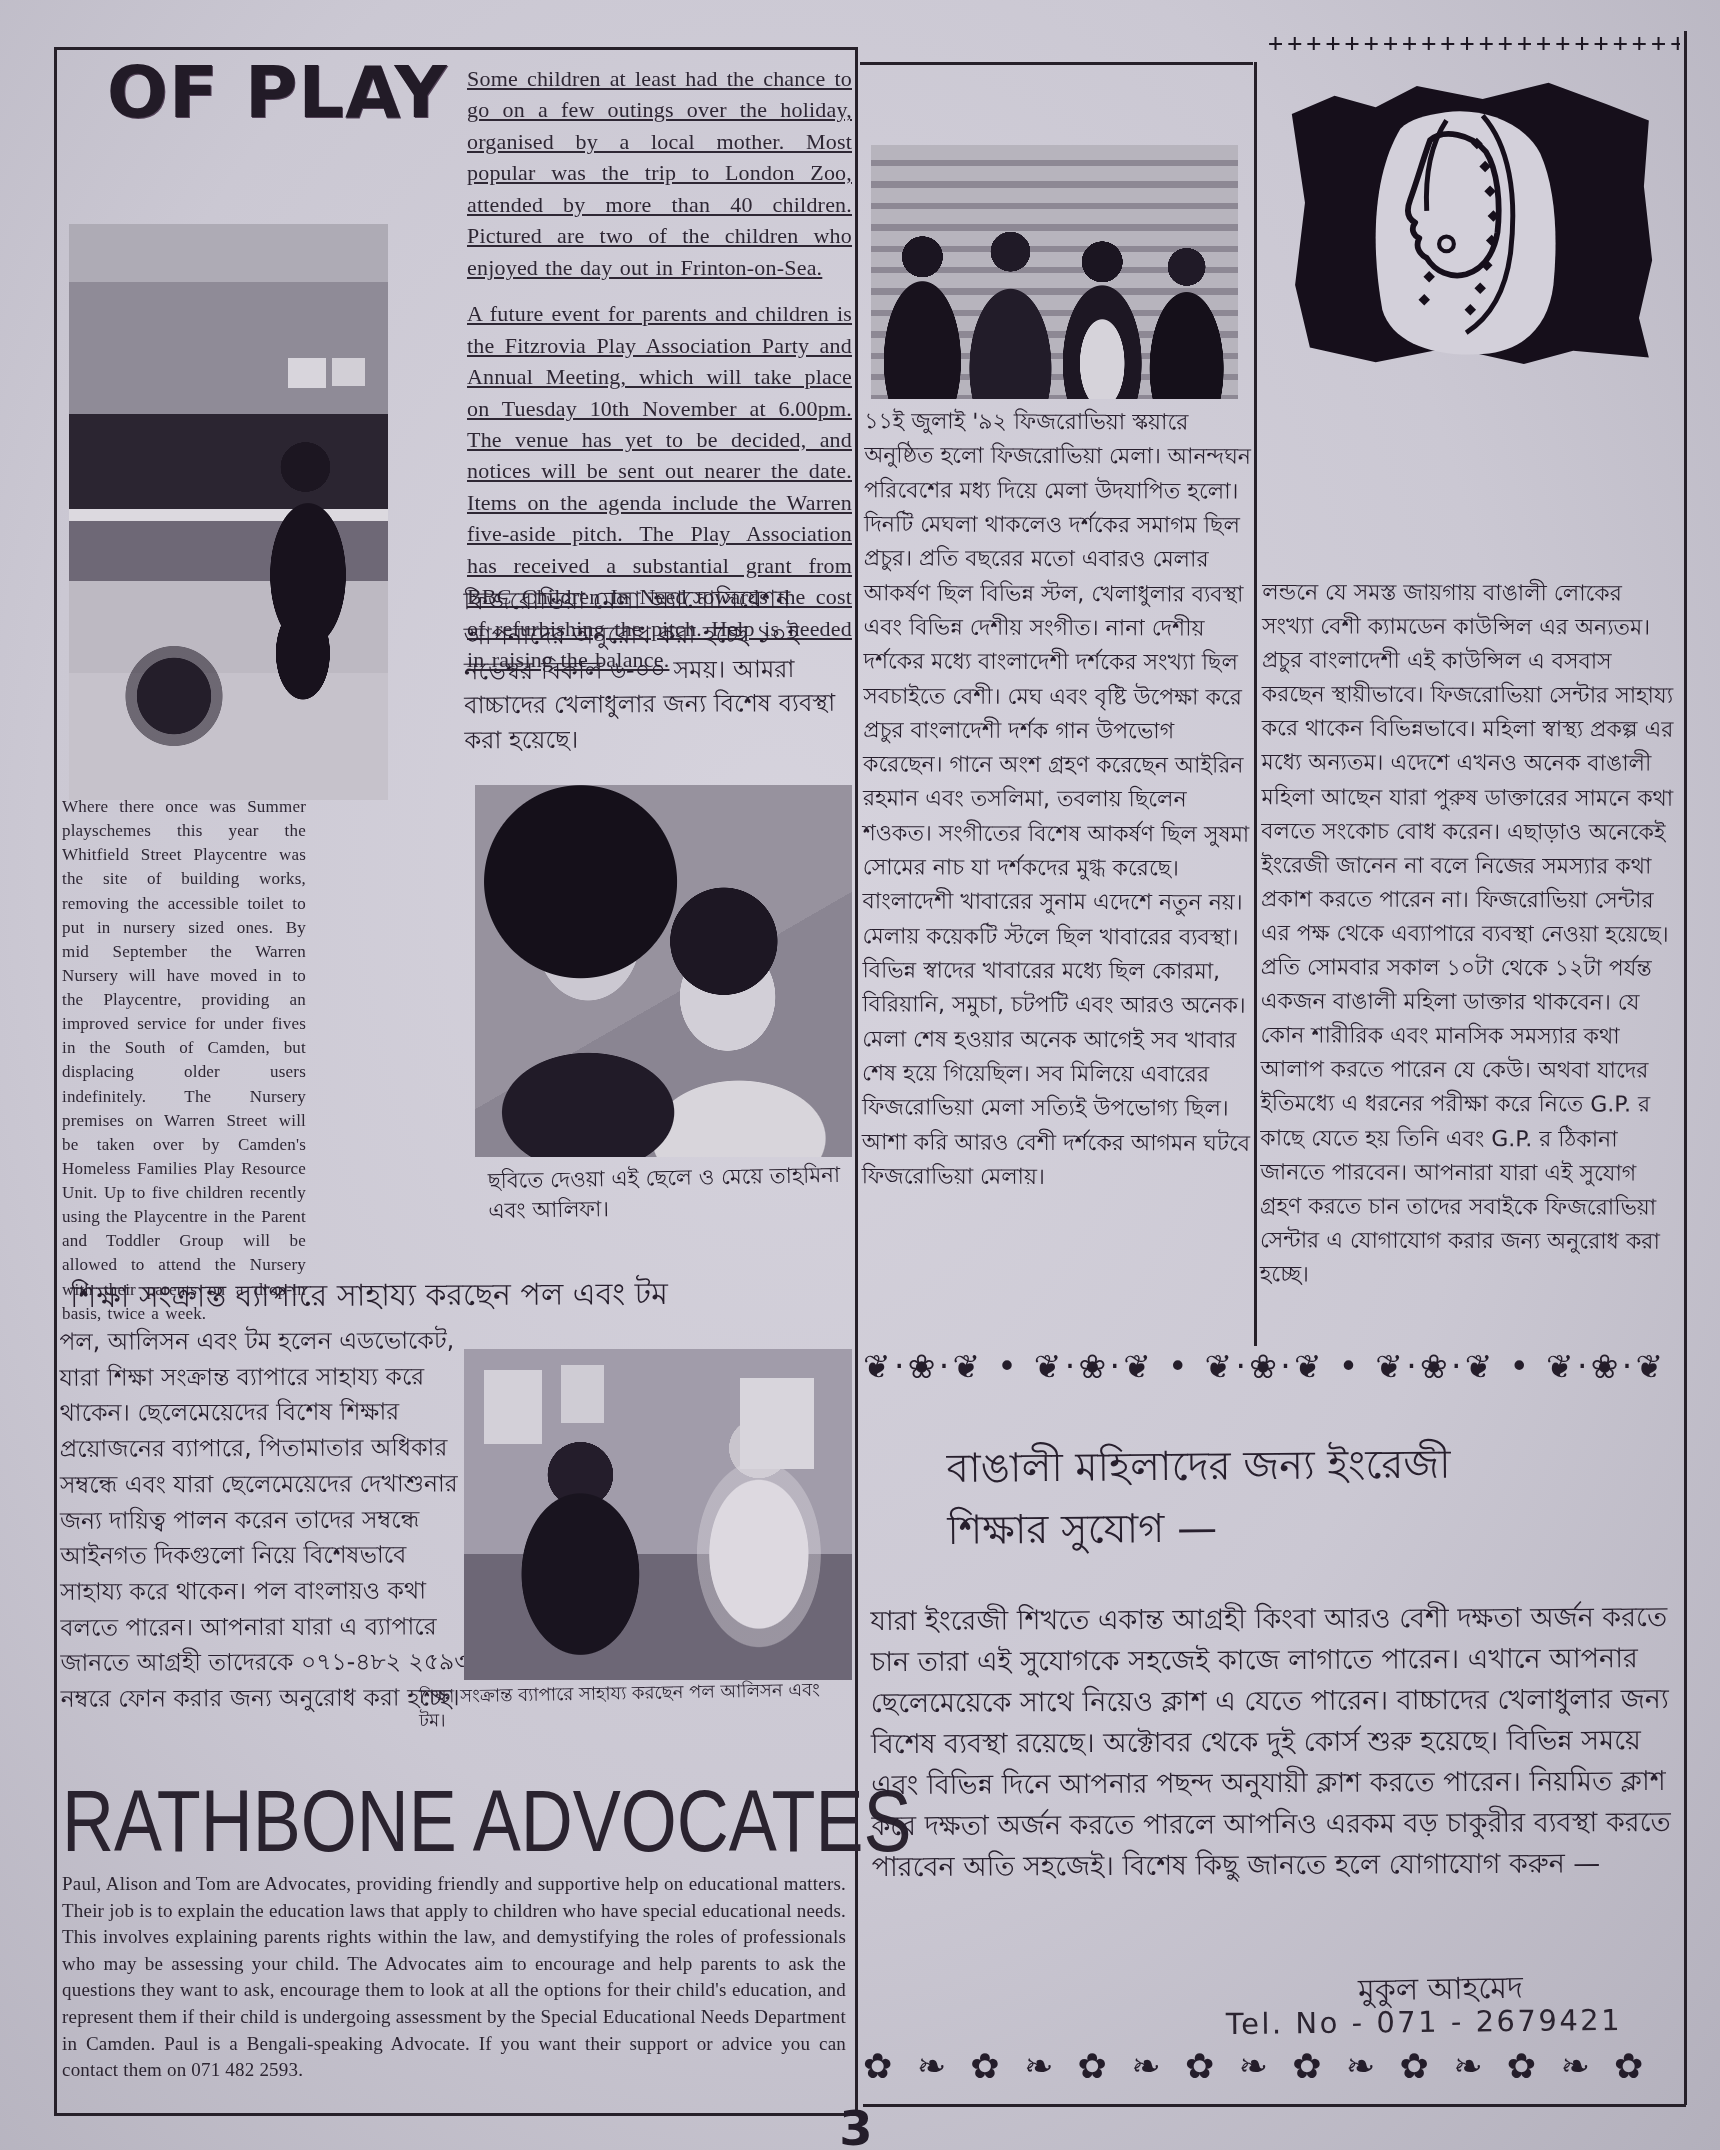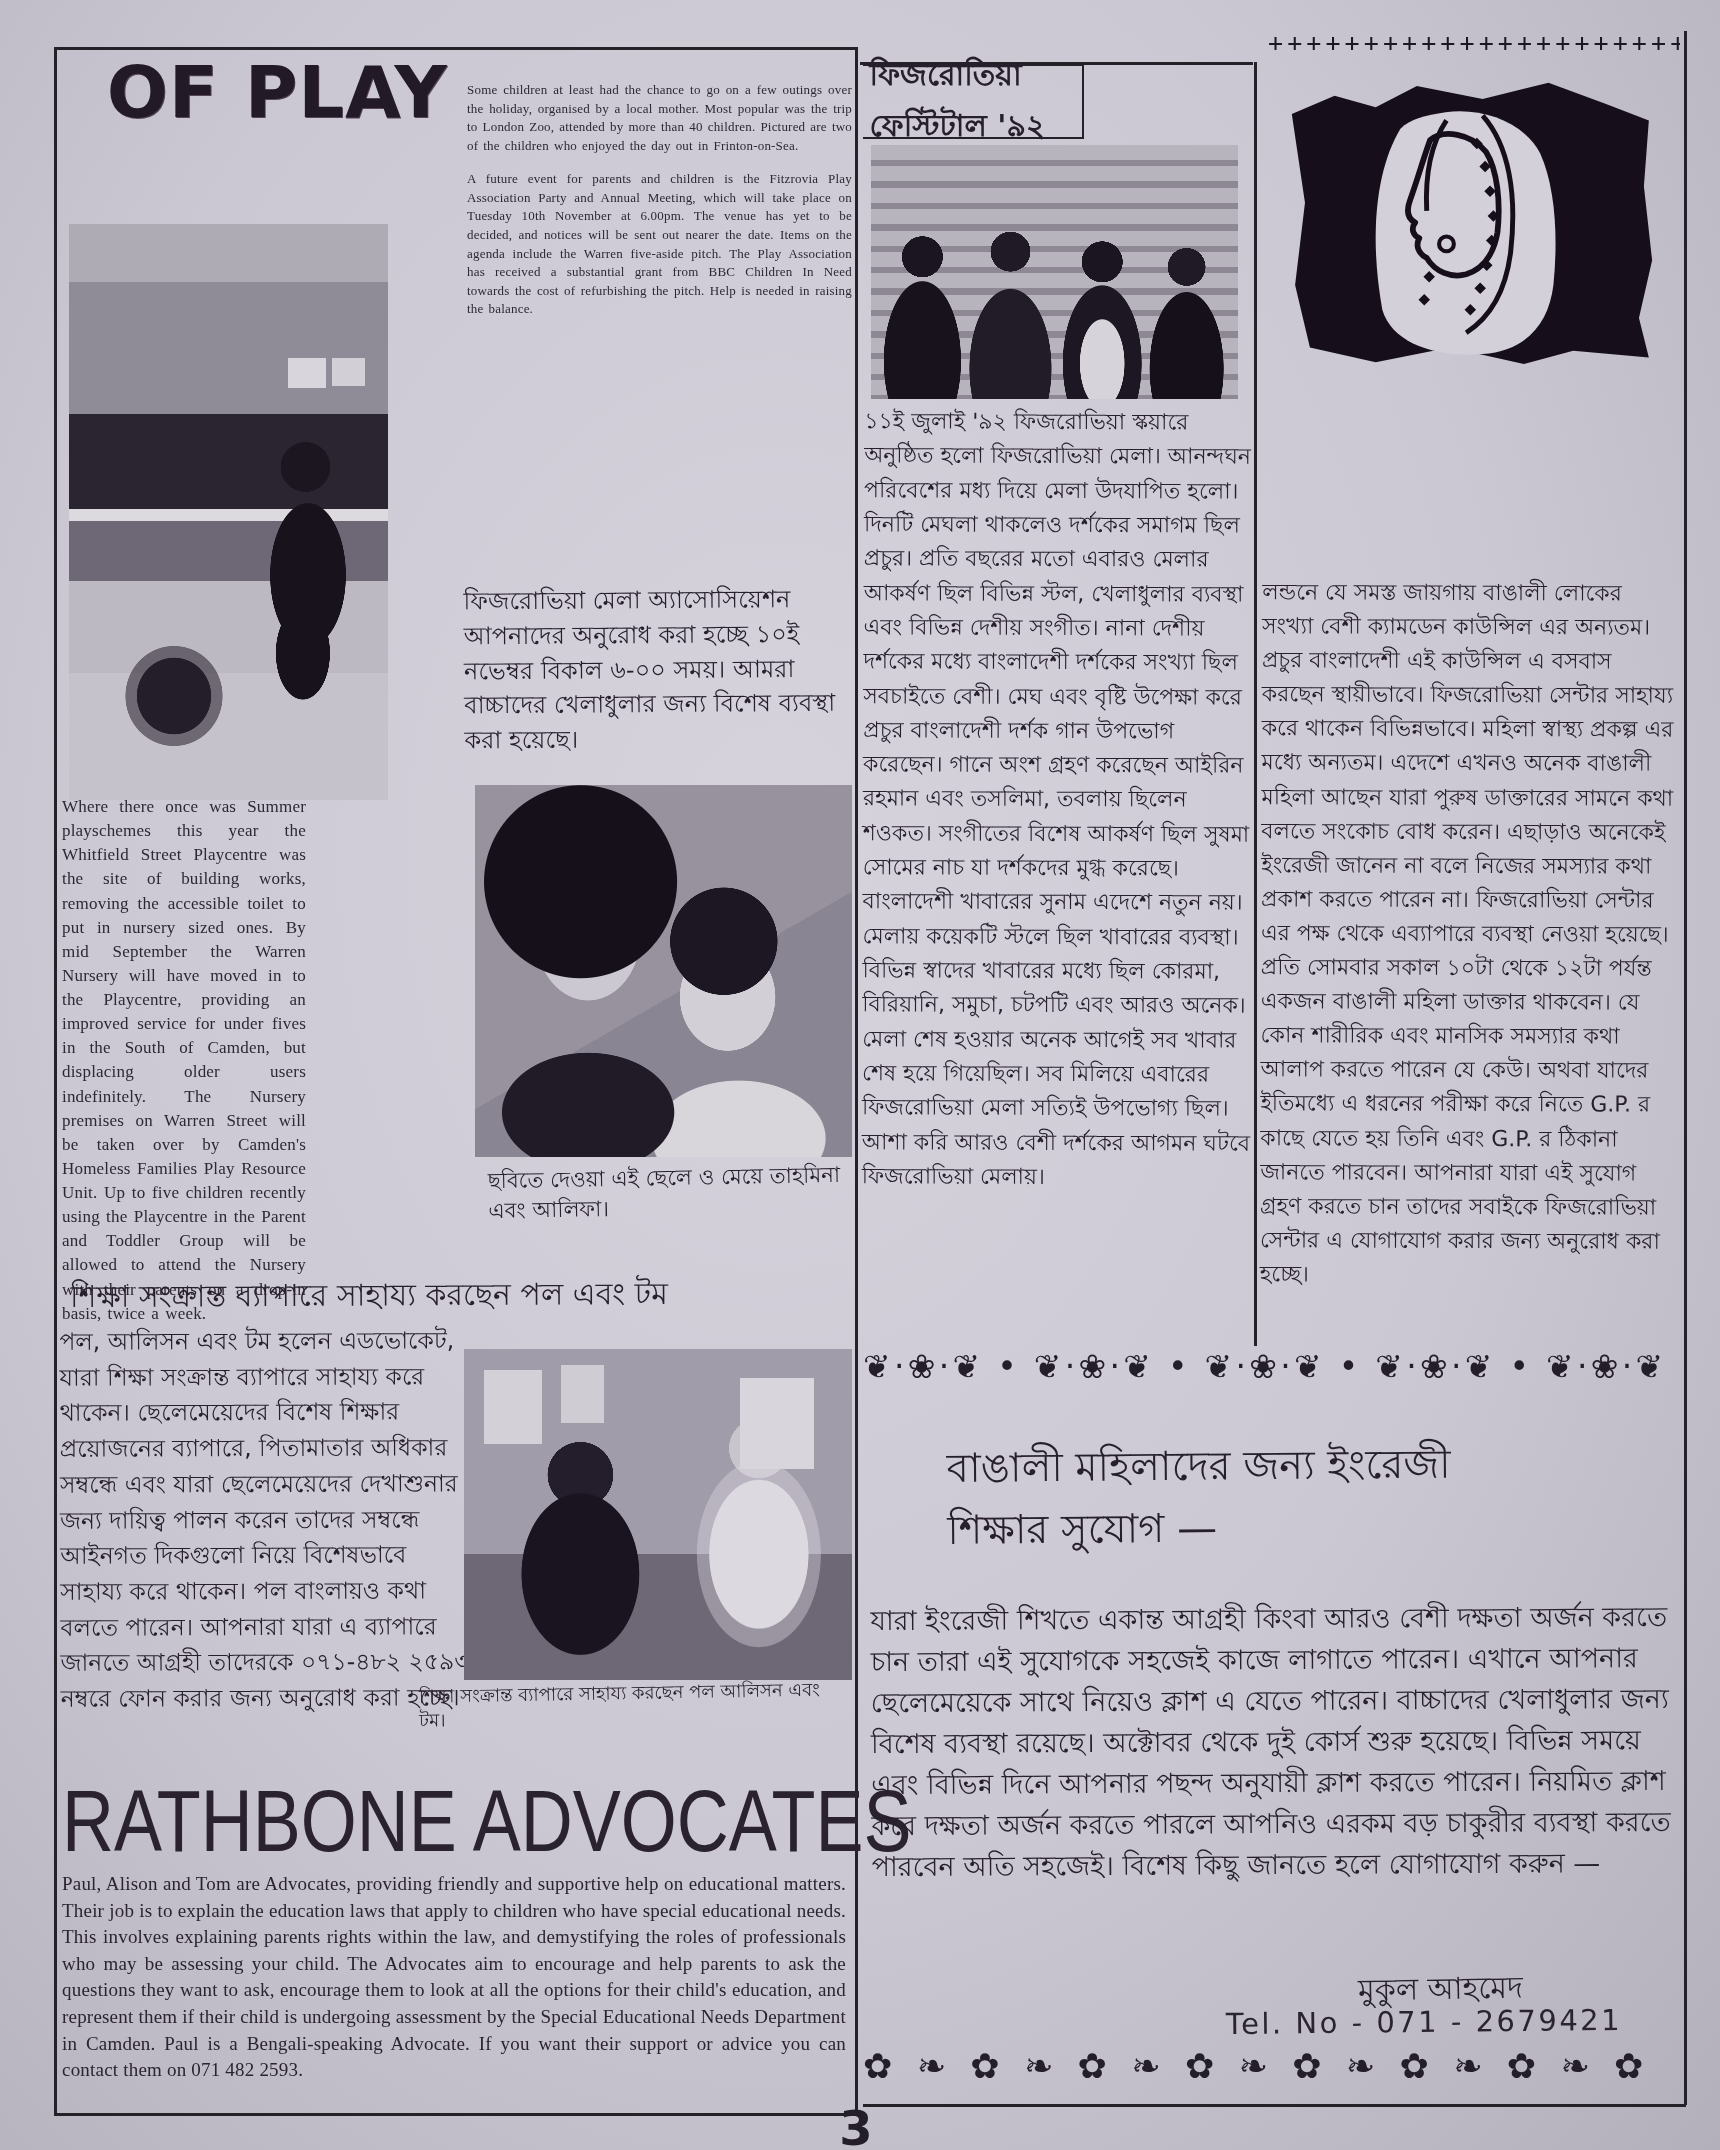--- a/index.html
+++ b/index.html
@@ -24,22 +24,22 @@
       linear-gradient(180deg, #aeabb5 0 10%, #8f8b97 10% 33%, #2b2531 33% 49.5%, #6e6876 51.5% 62%, #bdb9c2 62% 78%, #c6c2cb 78% 100%);}
   .photo-beach::before{content:""; position:absolute; left:12%; top:70%; width:42%; height:24%;
     background:radial-gradient(ellipse 50% 50% at 50% 50%, #241e2a 0 55%, rgba(36,30,42,0.55) 56% 72%, transparent 73%);}
   .photo-beach::after{content:""; position:absolute; left:55%; top:36%; width:40%; height:52%;
     background:
       radial-gradient(circle 25px at 48% 12%, #1c1621 0 99%, transparent 100%),
       radial-gradient(ellipse 42% 34% at 50% 48%, #18121d 0 70%, transparent 71%),
       radial-gradient(ellipse 30% 22% at 46% 74%, #18121d 0 70%, transparent 71%);}
   .playcentre-par{position:absolute; left:5px; top:745px; width:244px;
     font-size:17px; line-height:1.42; letter-spacing:0.2px; word-spacing:1.6px; text-align:justify;}
-  .eng-col{position:absolute; left:410px; top:31px; width:385px;
-    font-size:13px; line-height:1.43; letter-spacing:0.2px; word-spacing:1.6px;}
+  .eng-col{position:absolute; left:410px; top:13px; width:385px;
+    font-size:22px; line-height:1.43; letter-spacing:0.2px; word-spacing:1.6px;text-decoration:underline;}
   .eng-col p{margin:0 0 15px 0; text-align:justify;}
   .beng{font-family:"DejaVu Sans", sans-serif; color:#271f2d;}
   .beng-notice{position:absolute; left:407px; top:533px; width:390px;
     font-size:24px; line-height:1.45; transform:rotate(-0.4deg);}
   .photo-children{left:418px; top:735px; width:377px; height:372px;
     background:
       radial-gradient(circle 97px at 28% 26%, #15101a 0 99%, transparent 100%),
       radial-gradient(ellipse 53px 67px at 30% 40%, #cbc8d1 0 99%, transparent 100%),
       radial-gradient(circle 54px at 66% 42%, #1d1723 0 99%, transparent 100%),
       radial-gradient(ellipse 48px 54px at 67% 57%, #d2cfd7 0 99%, transparent 100%),
@@ -146,21 +146,20 @@
 
     <div class="beng men-cap">শিক্ষা সংক্রান্ত ব্যাপারে সাহায্য করছেন পল আলিসন এবং টম।</div>
 
     <div class="rathbone-title">RATHBONE ADVOCATES</div>
 
     <div class="rathbone-par">Paul, Alison and Tom are Advocates, providing friendly and supportive help on educational matters.  Their job is to explain the education laws that apply to children who have special educational needs.  This involves explaining parents rights within the law, and demystifying the roles of professionals who may be assessing your child.  The Advocates aim to encourage and help parents to ask the questions they want to ask, encourage them to look at all the options for their child's education, and represent them if their child is undergoing assessment by the Special Educational Needs Department in Camden.  Paul is a Bengali-speaking Advocate.  If you want their support or advice you can contact them on 071 482 2593.</div>
   </div>
 
   <div class="rule" style="left:860px; top:62px; width:393px; height:2.5px;"></div>
 
-  <div class="beng festival-header">ফিজরোতিয়া ফেস্টিটাল '৯২</div>
 
   <div class="photo photo-festival"></div>
 
   <div class="beng festival-article">১১ই জুলাই '৯২ ফিজরোভিয়া স্কয়ারে অনুষ্ঠিত হলো ফিজরোভিয়া মেলা। আনন্দঘন পরিবেশের মধ্য দিয়ে মেলা উদযাপিত হলো। দিনটি মেঘলা থাকলেও দর্শকের সমাগম ছিল প্রচুর। প্রতি বছরের মতো এবারও মেলার আকর্ষণ ছিল বিভিন্ন স্টল, খেলাধুলার ব্যবস্থা এবং বিভিন্ন দেশীয় সংগীত। নানা দেশীয় দর্শকের মধ্যে বাংলাদেশী দর্শকের সংখ্যা ছিল সবচাইতে বেশী। মেঘ এবং বৃষ্টি উপেক্ষা করে প্রচুর বাংলাদেশী দর্শক গান উপভোগ করেছেন। গানে অংশ গ্রহণ করেছেন আইরিন রহমান এবং তসলিমা, তবলায় ছিলেন শওকত। সংগীতের বিশেষ আকর্ষণ ছিল সুষমা সোমের নাচ যা দর্শকদের মুগ্ধ করেছে। বাংলাদেশী খাবারের সুনাম এদেশে নতুন নয়। মেলায় কয়েকটি স্টলে ছিল খাবারের ব্যবস্থা। বিভিন্ন স্বাদের খাবারের মধ্যে ছিল কোরমা, বিরিয়ানি, সমুচা, চটপটি এবং আরও অনেক। মেলা শেষ হওয়ার অনেক আগেই সব খাবার শেষ হয়ে গিয়েছিল। সব মিলিয়ে এবারের ফিজরোভিয়া মেলা সত্যিই উপভোগ্য ছিল। আশা করি আরও বেশী দর্শকের আগমন ঘটবে ফিজরোভিয়া মেলায়।</div>
 
   <div class="rule" style="left:1254px; top:62px; width:2.5px; height:1284px;"></div>
 
   <div class="plus-row">++++++++++++++++++++++++++</div>
 
   <div class="woman-graphic">

